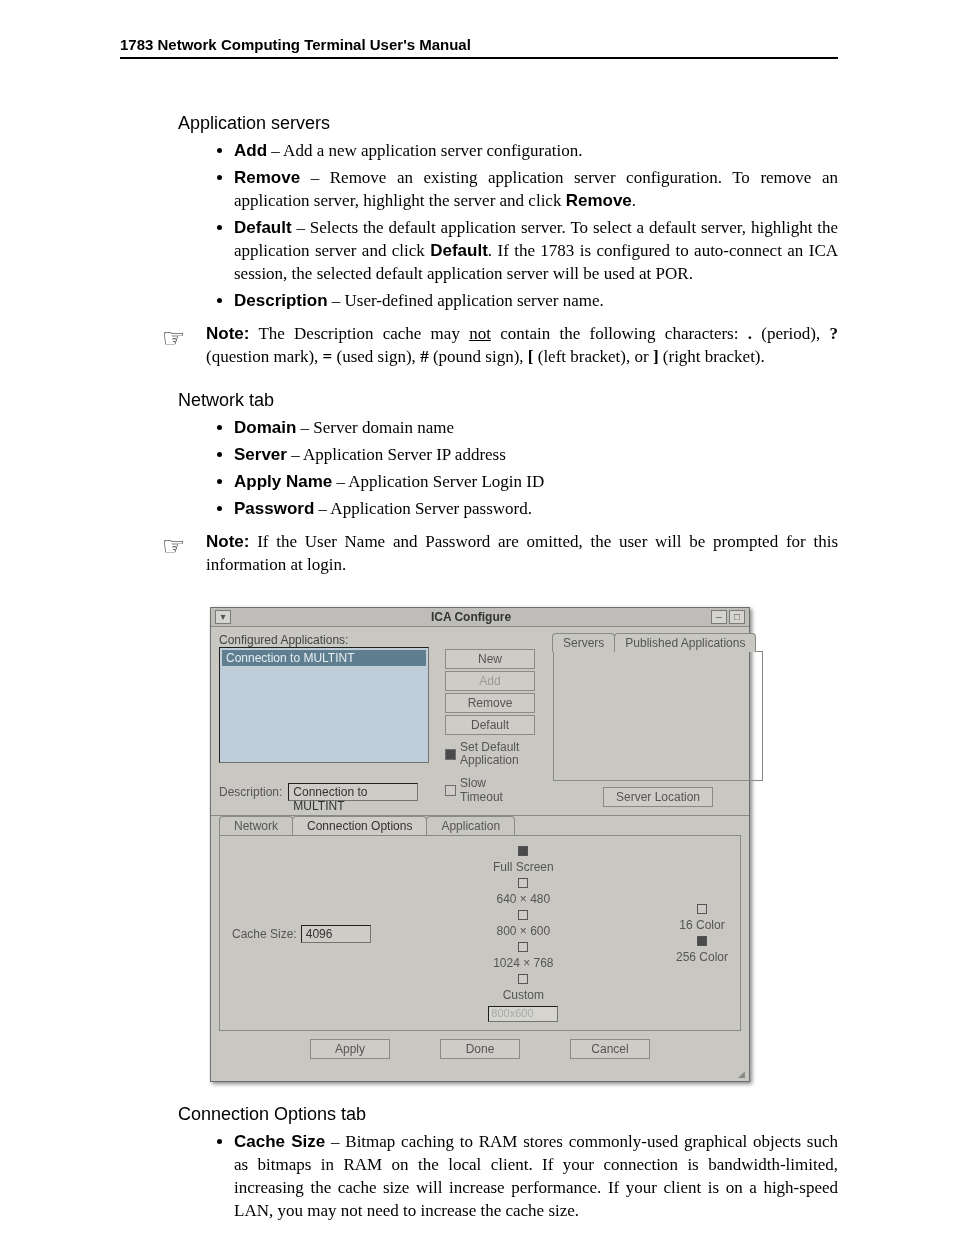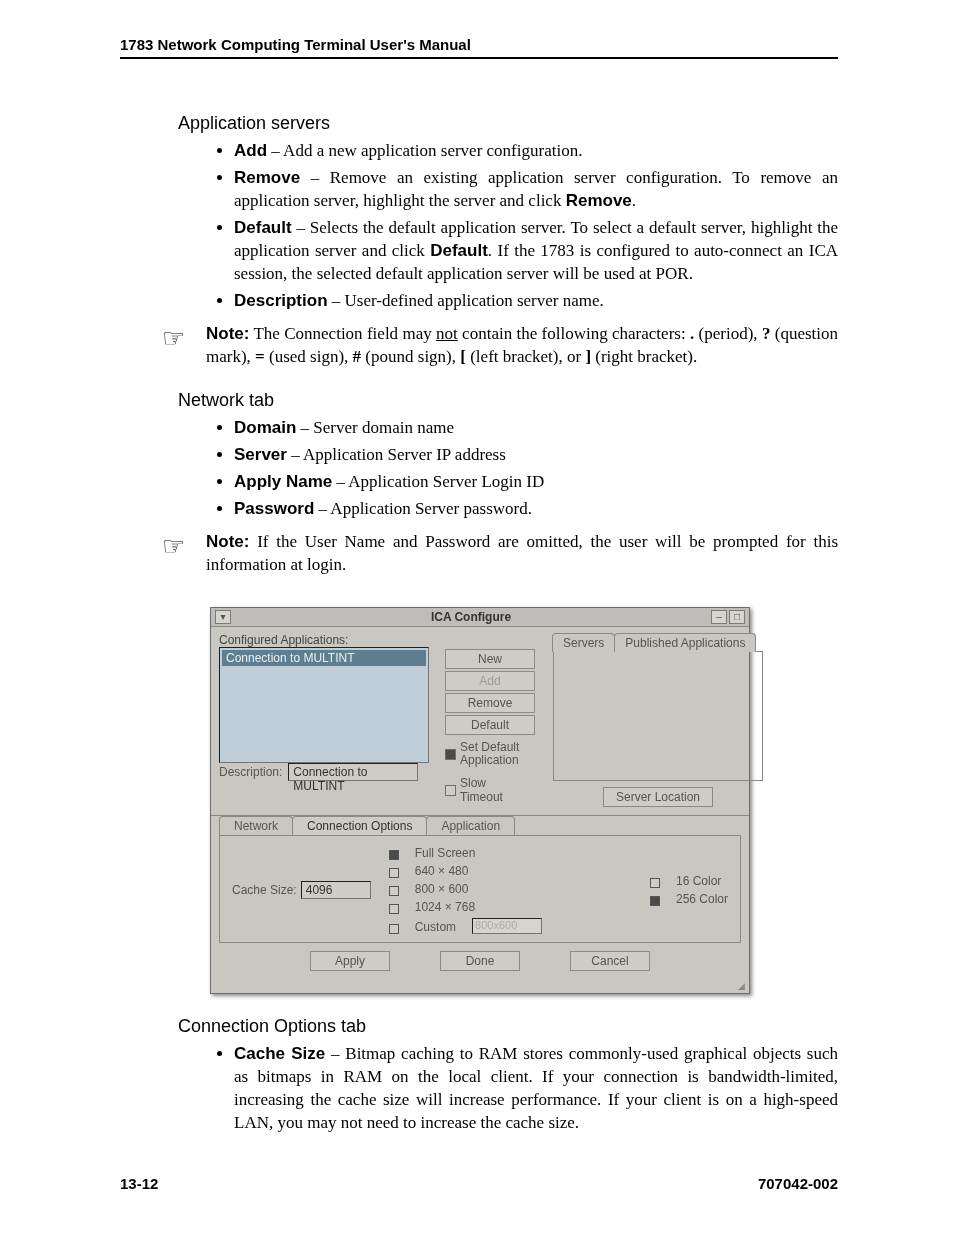--- a/index.html
+++ b/index.html
@@ -120,21 +120,21 @@
     background:#c9c7c2;
     color:#555;
     border-radius: 4px 4px 0 0;
     margin-left:-1px;
   }
   .right-pane {
     width: 210px; height: 130px;
     border: 1px solid #8a8a85;
     margin-top:-1px;
   }
-  .desc-row { display:flex; align-items:center; gap:6px; margin-top:0; }
+  .desc-row { display:flex; align-items:center; gap:6px; margin-top:20px; }
   .text-input {
     background:#cfccc7;
     border:1px inset #747470;
     padding:1px 4px;
     color:#333;
     height:18px;
   }
   .srv-btn { width:110px; padding:2px 0; text-align:center; border:1px solid #8a8a85; background:#cfccc7; color:#555; margin-top:6px;}
   .divider { border-top:1px solid #8a8a85; margin:6px 0 0 0;}
   .tabs-lower { display:flex; }
@@ -149,21 +149,21 @@
   }
   .tab-l.active { background:#cfccc7; color:#333; }
   .lower-body {
     border:1px solid #8a8a85;
     padding:10px 12px 8px 12px;
     display:flex;
     gap:18px;
   }
   .col { display:flex; flex-direction:column; gap:4px; }
   .col.mid { flex:1; }
-  .radio-row { display:flex; align-items:flex-end; gap:16px; color:#555; white-space:nowrap;}
+  .radio-row { display:flex; align-items:center; gap:4px; color:#555; white-space:nowrap;flex-direction:column;}
   .radio { width:10px; height:10px; border:1px solid #555; display:inline-block; background:#cfccc7; }
   .radio.on { background:#4a4a4a; }
   .custom-input { width:70px; height:16px; border:1px inset #747470; background:#d6d4cf; font-size:11px; color:#aaa; padding:0 2px;}
   .foot-btns { display:flex; justify-content:center; gap:50px; padding:8px 0 10px 0; }
   .foot-btns .btn { width:80px; }
   .corner { text-align:right; font-size:9px; color:#888; padding:0 4px 2px 0;}
   .page-foot {
     display:flex;
     justify-content:space-between;
     font-family: Arial, Helvetica, sans-serif;
@@ -182,21 +182,21 @@
   <div class="section-title">Application servers</div>
   <ul class="bullets">
     <li><span class="term">Add</span><span> – Add a new application server configuration.</span></li>
     <li><span class="term">Remove</span><span> – Remove an existing application server configuration. To remove an application server, highlight the server and click </span><span class="term">Remove</span><span>.</span></li>
     <li><span class="term">Default</span><span> – Selects the default application server. To select a default server, highlight the application server and click </span><span class="term">Default</span><span>. If the 1783 is configured to auto-connect an ICA session, the selected default application server will be used at POR.</span></li>
     <li><span class="term">Description</span><span> – User-defined application server name.</span></li>
   </ul>
   <div class="note-block">
     <div class="note-icon">☞</div>
     <div class="note-body">
-      <span class="term">Note:</span><span> The Connection field may </span><span class="underline">not</span><span> contain the following characters:   </span><b>.</b><span> (period),  </span><b>?</b><span> (question mark),  </span><b>=</b><span> (used sign),  </span><b>#</b><span> (pound sign),  </span><b>[</b><span> (left bracket), or  </span><b>]</b><span> (right bracket).</span>
+      <span class="term">Note:</span><span> The Description cache may </span><span class="underline">not</span><span> contain the following characters:   </span><b>.</b><span> (period),  </span><b>?</b><span> (question mark),  </span><b>=</b><span> (used sign),  </span><b>#</b><span> (pound sign),  </span><b>[</b><span> (left bracket), or  </span><b>]</b><span> (right bracket).</span>
     </div>
   </div>
 
   <div class="section-title">Network tab</div>
   <ul class="bullets">
     <li><span class="term">Domain</span><span> – Server domain name</span></li>
     <li><span class="term">Server</span><span> – Application Server IP address</span></li>
     <li><span class="term">Apply Name</span><span> – Application Server Login ID</span></li>
     <li><span class="term">Password</span><span> – Application Server password.</span></li>
   </ul>

